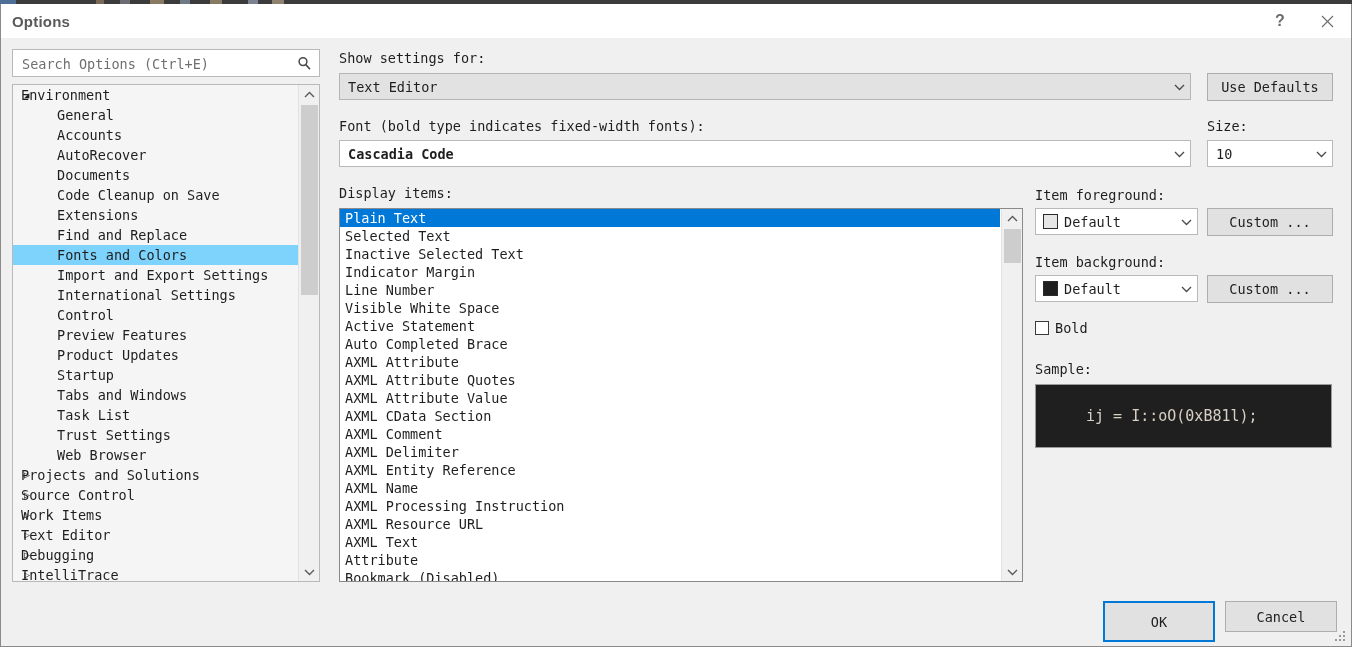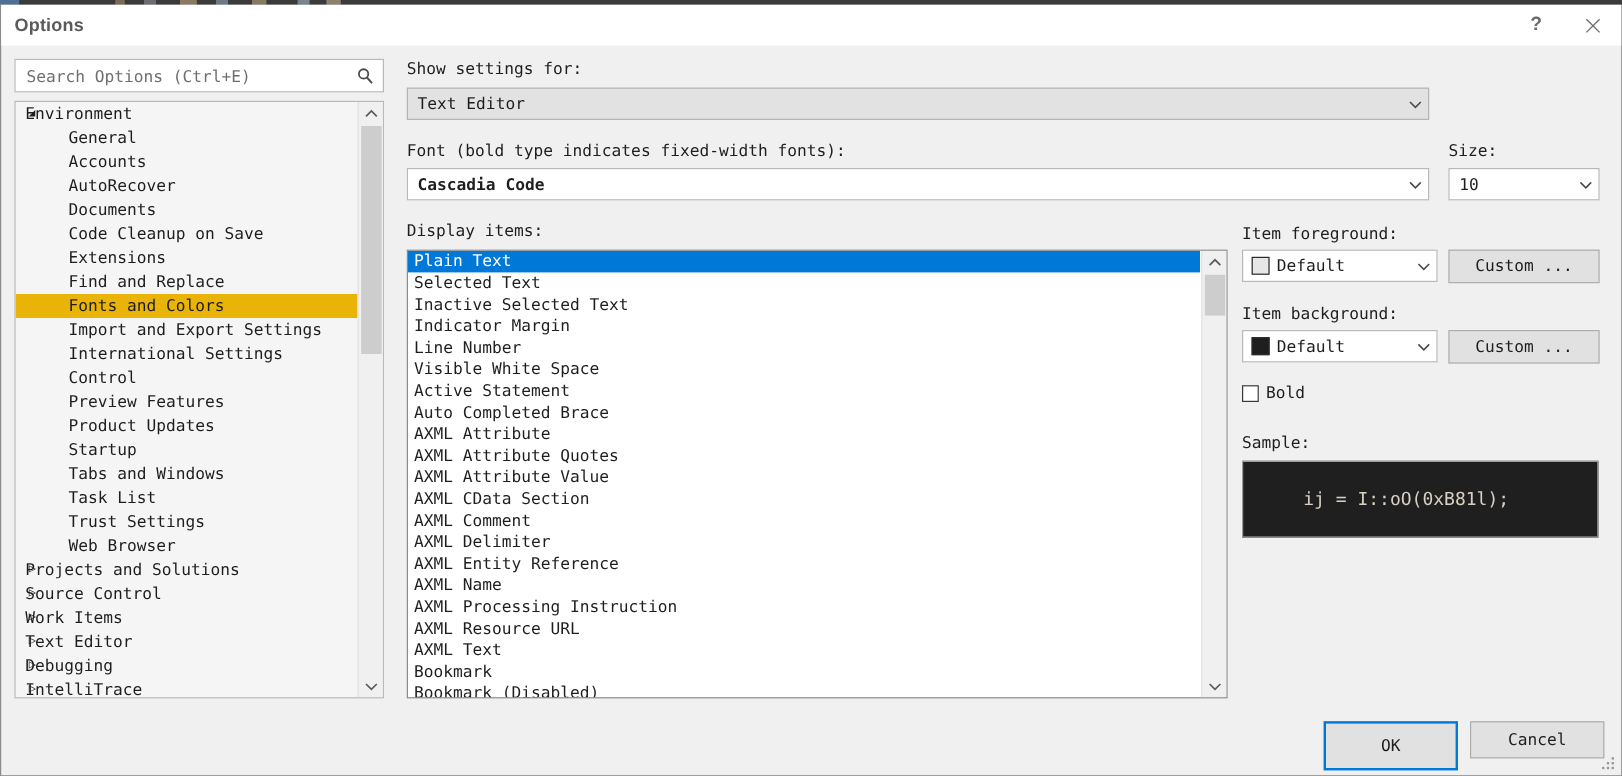--- a/index.html
+++ b/index.html
@@ -109,21 +109,21 @@
   }
   .tree-item {
     position: relative;
     height: 20px;
     line-height: 20px;
     white-space: nowrap;
     padding-left: 8px;
     color: #1e1e1e;
   }
   .tree-item.child { padding-left: 44px; }
-  .tree-item.selected { background: #eab308; }
+  .tree-item.selected { background: #7dd3fc; }
   .tw {
     position: absolute; left: 11px; top: 0;
     width: 12px; height: 20px;
     line-height: 20px;
     font-size: 10px;
     color: #1e1e1e;
   }
   .tw.expanded { font-size: 9px; }
 
   
@@ -351,20 +351,23 @@
 
     <div class="lbl" style="left:338px; top:46px;">Show settings for:</div>
     <div class="combo disabled" style="left:338px; top:69px; width:852px; height:27px;">
       <span class="ctext">Text Editor</span>
       <span class="carrow">
         <svg width="11" height="8" viewBox="0 0 11 8">
             <polyline points="1,2 5.5,6.5 10,2" fill="none" stroke="#4a4a4a" stroke-width="1.3"></polyline>
           </svg>
       </span>
     </div>
+    <div class="btn" style="left:1206px; top:69px; width:126px; height:28px;">
+      <span>Use Defaults</span>
+    </div>
 
     <div class="lbl" style="left:338px; top:114px;">Font (bold type indicates fixed-width fonts):</div>
     <div class="combo" style="left:338px; top:136px; width:852px; height:27px;">
       <span class="ctext bold">Cascadia Code</span>
       <span class="carrow">
         <svg width="11" height="8" viewBox="0 0 11 8">
             <polyline points="1,2 5.5,6.5 10,2" fill="none" stroke="#4a4a4a" stroke-width="1.3"></polyline>
           </svg>
       </span>
     </div>
@@ -394,21 +397,21 @@
           <div class="di-row">AXML Attribute Quotes</div>
           <div class="di-row">AXML Attribute Value</div>
           <div class="di-row">AXML CData Section</div>
           <div class="di-row">AXML Comment</div>
           <div class="di-row">AXML Delimiter</div>
           <div class="di-row">AXML Entity Reference</div>
           <div class="di-row">AXML Name</div>
           <div class="di-row">AXML Processing Instruction</div>
           <div class="di-row">AXML Resource URL</div>
           <div class="di-row">AXML Text</div>
-          <div class="di-row">Bookmark</div>
+          <div class="di-row">Attribute</div>
           <div class="di-row">Bookmark (Disabled)</div>
         </div>
       <div class="vscroll">
         <div class="arr up">
           <svg width="11" height="8" viewBox="0 0 11 8">
               <polyline points="1,6 5.5,1.5 10,6" fill="none" stroke="#5a5a5a" stroke-width="1.4"></polyline>
             </svg>
         </div>
         <div class="thumb" style="top:20px;height:34px;"></div>
         <div class="arr down">

